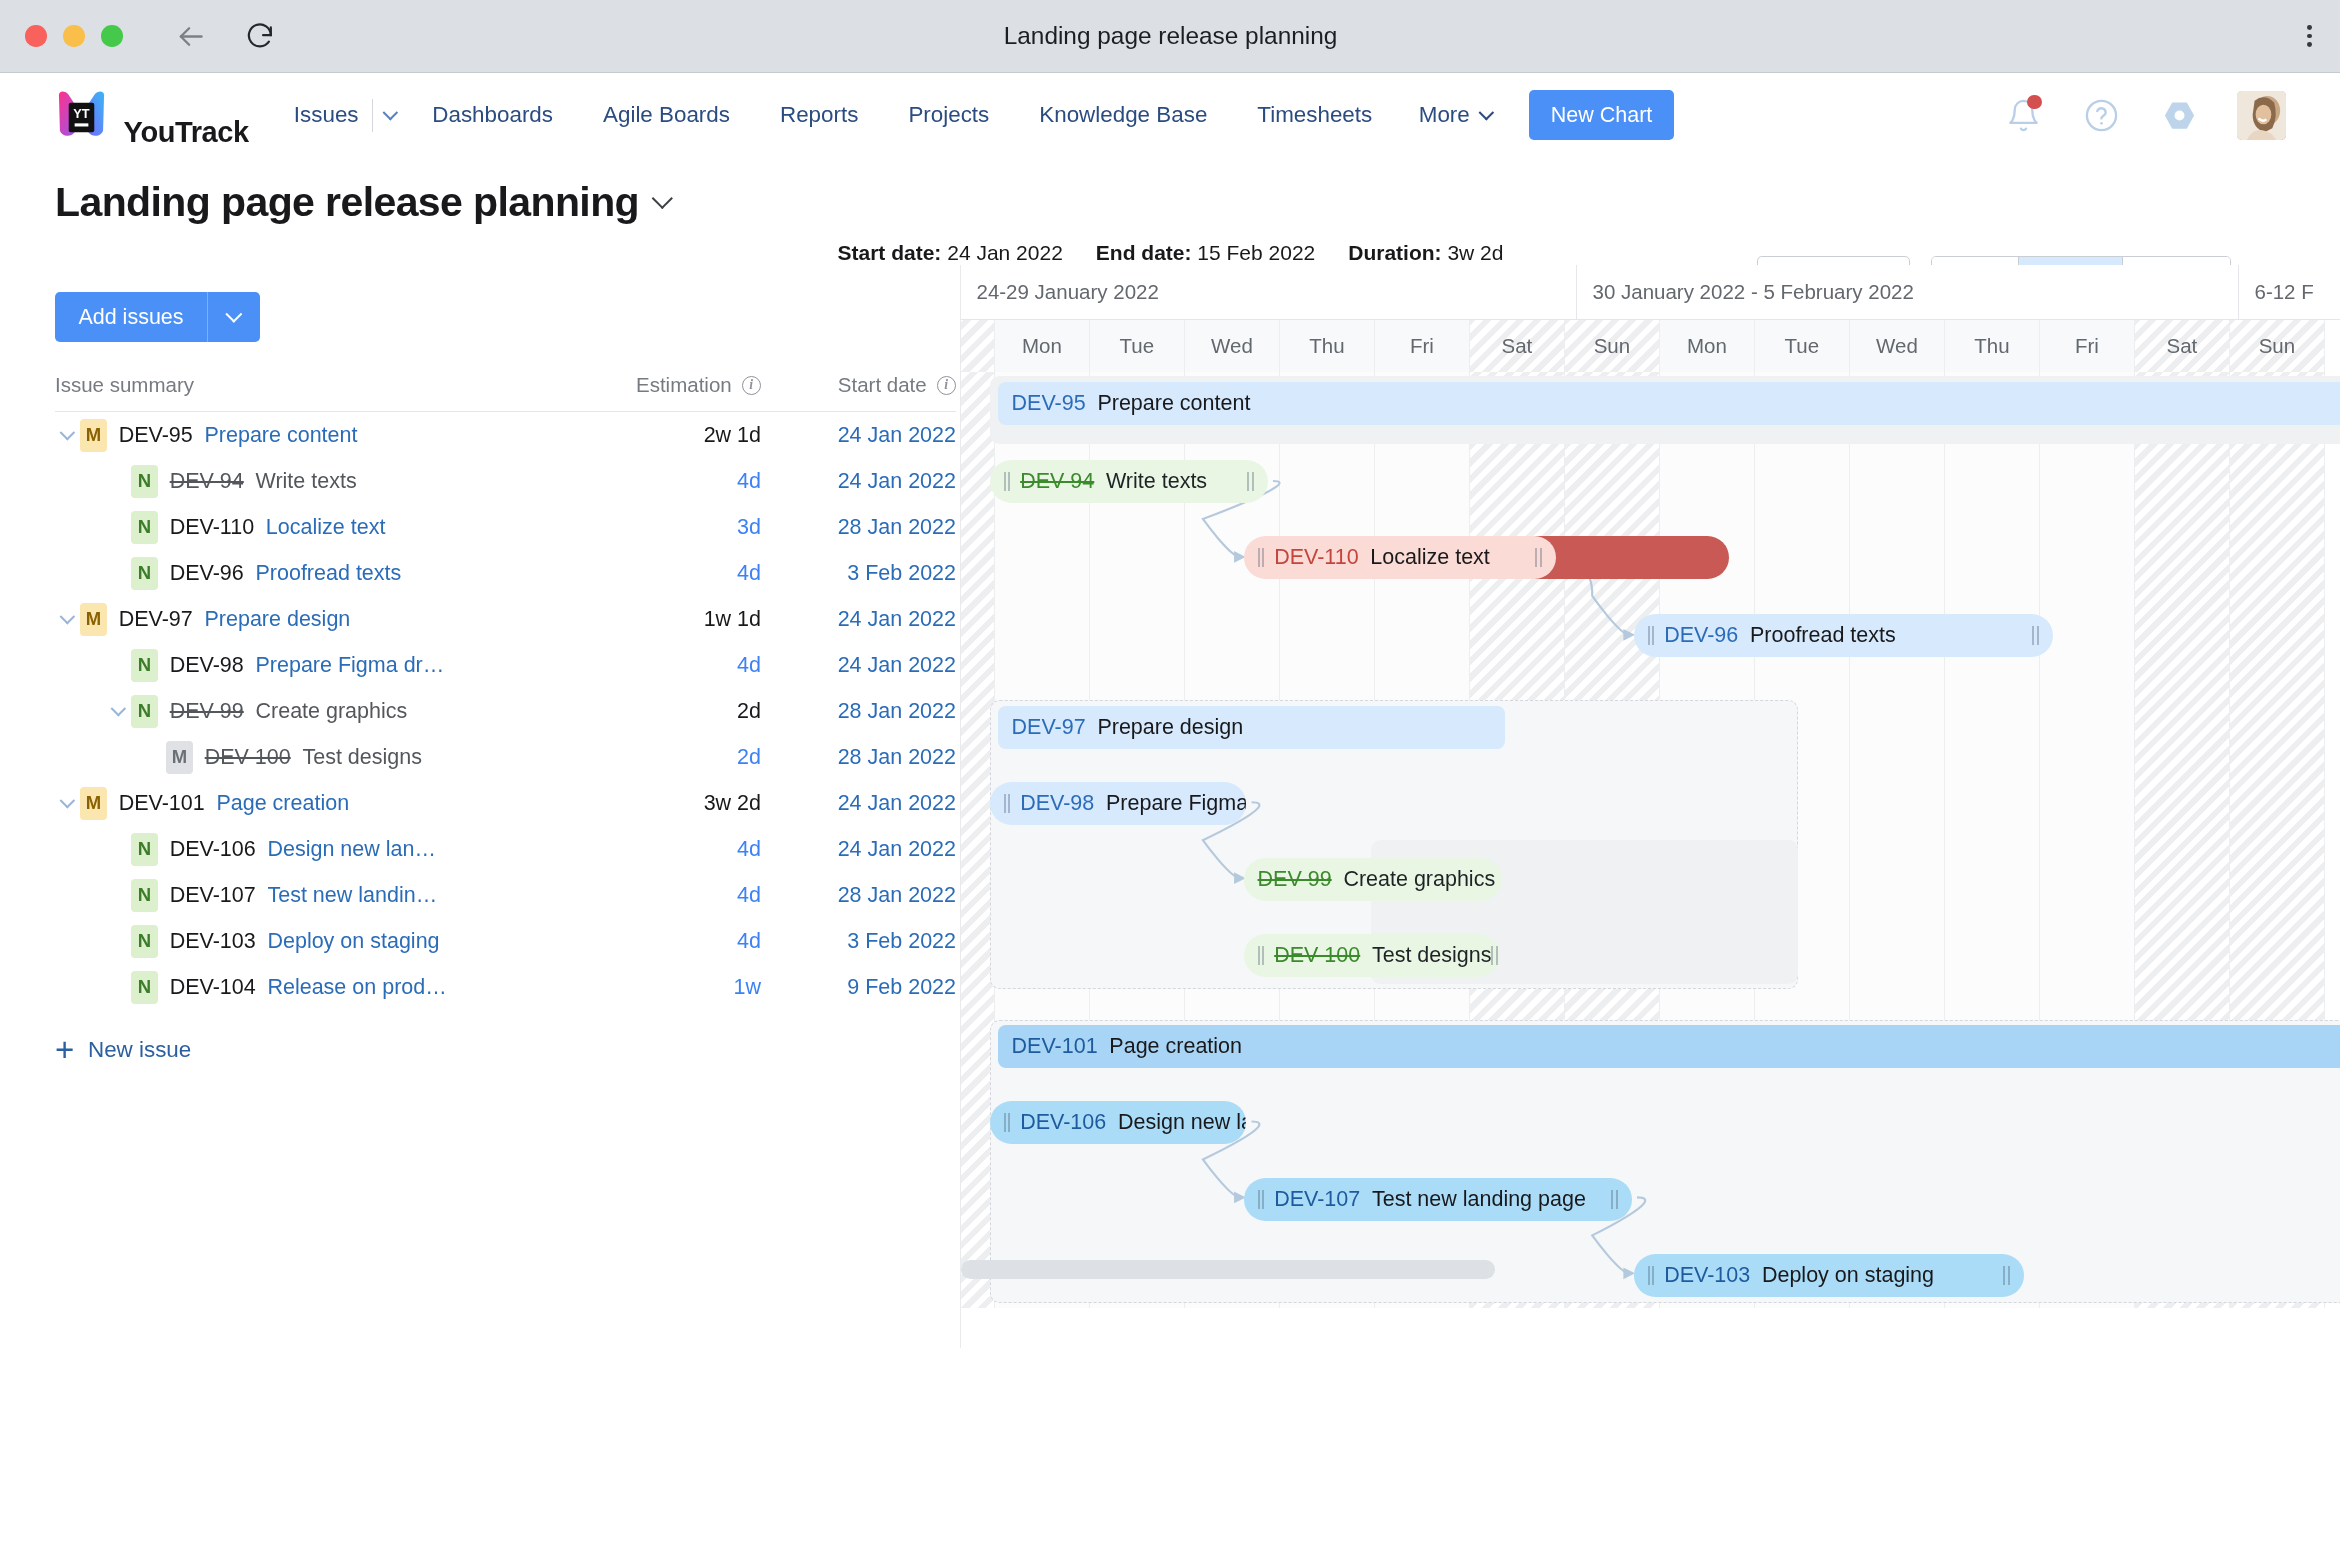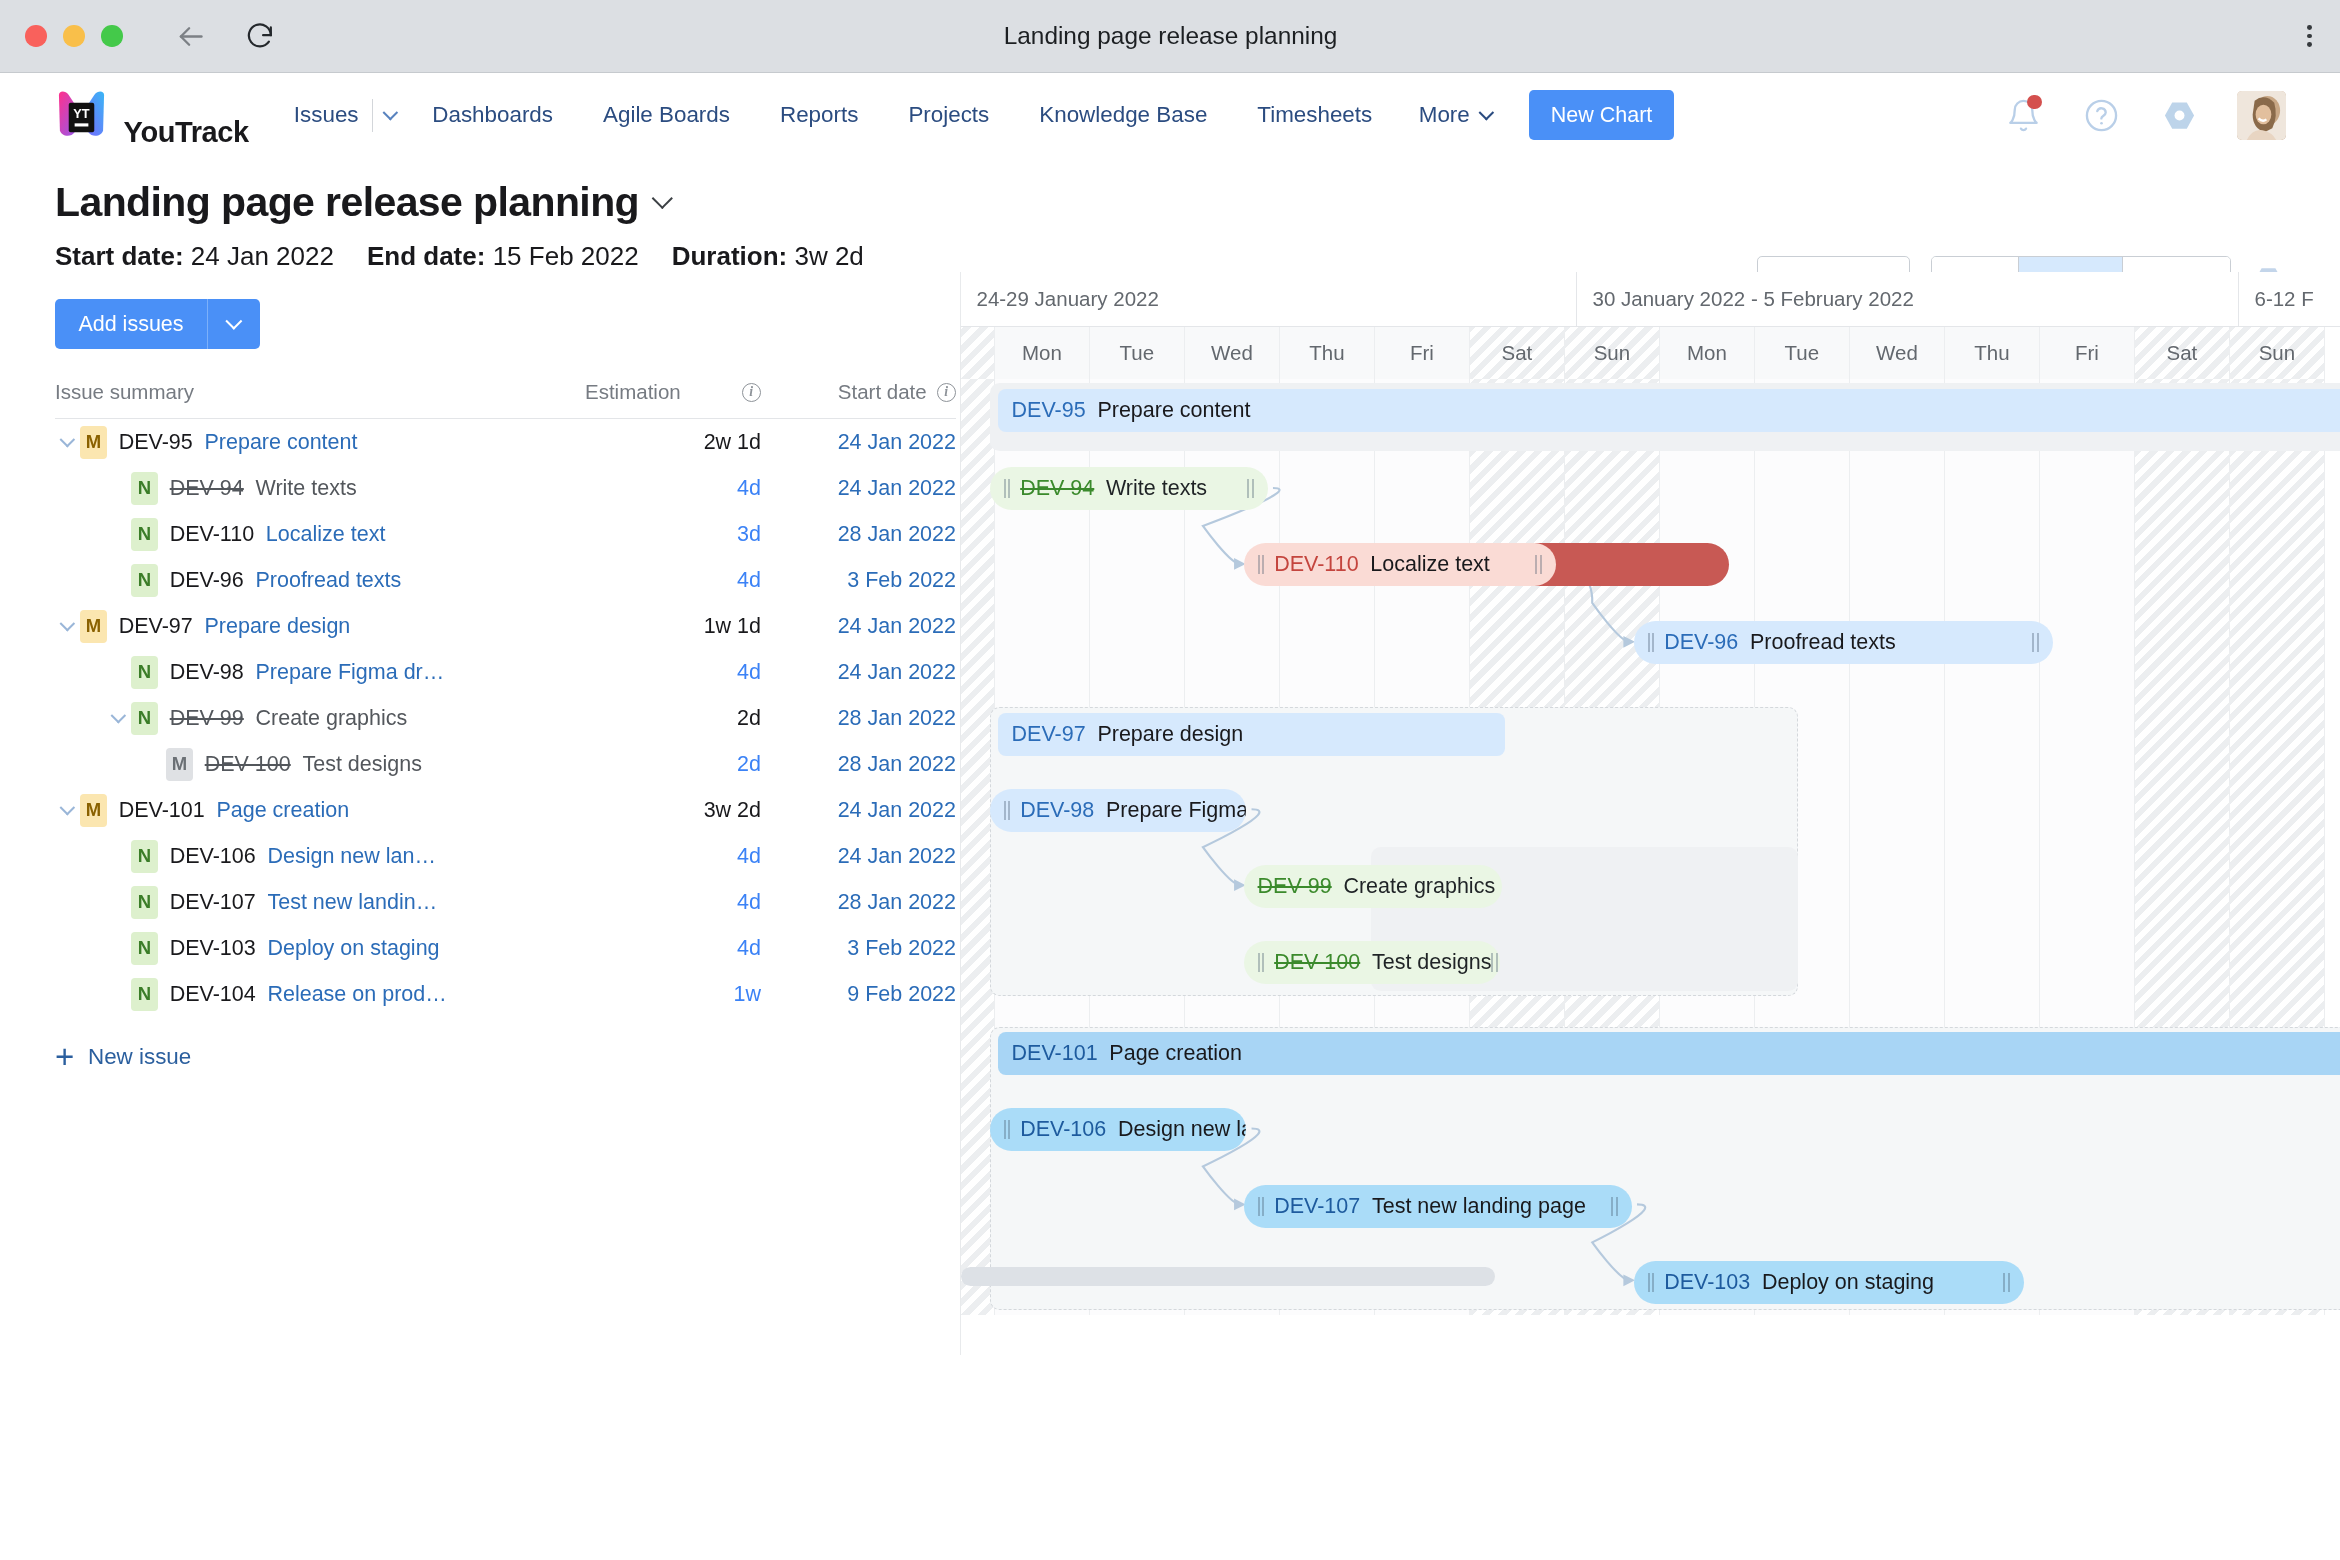--- a/index.html
+++ b/index.html
@@ -105,21 +105,21 @@
     background: #d4504e;
   }
   .avatar { width: 49px; height: 49px; border-radius: 4.9px; overflow: hidden; background: linear-gradient(160deg,#d8c0a8,#b08f72); position: relative;}
 
   
   .page-head { padding: 21.5px 55px 0 55px; }
   .page-title-row { display: flex; align-items: center; gap: 15.6px; }
   .page-title { font-size: 41px; font-weight: bold; letter-spacing: -0.6px; color: #19191c; }
   .page-title-caret { width: 14.6px; height: 14.6px; border-right: 2.4px solid #3c4044; border-bottom: 2.4px solid #3c4044; transform: rotate(45deg) translate(-2.9px,-2.9px); }
 
-  .meta-row { display: flex; align-items: center; gap: 33px; margin-top: 15.6px; font-size: 26px; color: #19191c;}
+  .meta-row { display: flex; align-items: center; gap: 33px; margin-top: 15.6px; font-size: 21px; color: #19191c; justify-content: center;}
   .meta-row b { font-weight: bold; }
   .meta-row .meta-val { font-weight: normal; }
 
   
   .toolbar {
     position: absolute;
     right: 55px;
     top: 256px;
     display: flex;
     align-items: center;
@@ -182,21 +182,21 @@
   .tbl { width: 901px; margin-top: 31px; }
   .tbl-head {
     display: flex;
     align-items: center;
     font-size: 20.5px;
     color: #767b82;
     padding-bottom: 13.7px;
     border-bottom: 1px solid #e3e5e8;
   }
   .col-summary { flex: 1; }
-  .col-est { width: 176px; display: flex; align-items: center; justify-content: space-between; gap: 9.8px; }
+  .col-est { width: 176px; display: flex; align-items: center; justify-content: flex-end; gap: 9.8px; }
   .col-date { width: 195px; display: flex; align-items: center; justify-content: flex-end; gap: 9.8px; }
   .info-i {
     width: 19.5px; height: 19.5px; border-radius: 50%;
     border: 1.6px solid #8e9399; color: #8e9399;
     font-size: 13.7px; line-height: 16.6px; text-align: center;
     font-family: "Liberation Serif", serif; font-style: italic; font-weight: bold;
   }
 
   .row {
     display: flex;

